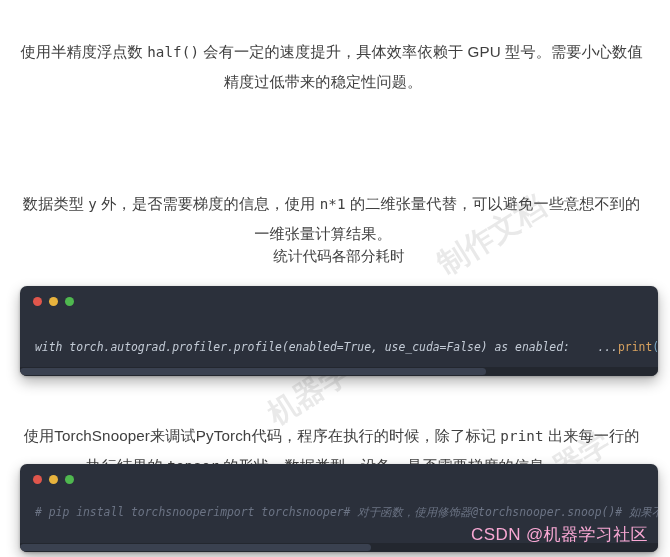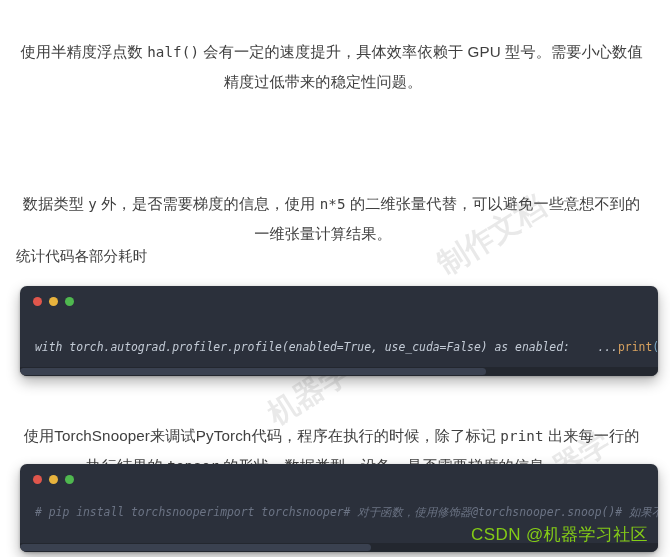--- a/index.html
+++ b/index.html
@@ -42,20 +42,21 @@
     color: #3f3f3f;
   }
 
   .heading {
     position: absolute;
     left: 16px;
     width: 646px;
     color: #3f3f3f;
     font-size: 14.6px;
     line-height: 22px;
+    text-align: center;
   }
 
   
   .code-card {
     position: absolute;
     background: #2b303b;
     border-radius: 7px;
     box-shadow: 0 6px 14px rgba(0,0,0,0.30), 0 1px 3px rgba(0,0,0,0.25);
     overflow: hidden;
   }
@@ -119,41 +120,41 @@
     white-space: nowrap;
     pointer-events: none;
     user-select: none;
   }
 
   .csdn-mark {
     position: absolute;
     right: 10px;
     bottom: 6px;
     font-size: 17px;
-    color: #84cc16;
+    color: #f9a8d4;
     letter-spacing: 0.4px;
     white-space: nowrap;
   }
 </style>
 </head>
 <body>
 
 <div class="page">
 
   <div class="wm" style="left:430px; top:250px;">制作文档</div>
   <div class="wm" style="left:260px; top:400px;">机器学习社区</div>
   <div class="wm" style="left:520px; top:470px;">机器学</div>
 
   <div class="para" style="top:8px;">
     <span>使用半精度浮点数 </span><span class="mono">half()</span><span> 会有一定的速度提升，具体效率依赖于 GPU 型号。需要小心数值精度过低带来的稳定性问题。</span>
   </div>
 
 
   <div class="para" style="top:160px;">
-    <span>数据类型 </span><span class="mono">y</span><span> 外，是否需要梯度的信息，使用 </span><span class="mono">n*5</span><span> 的二维张量代替，可以避免一些意想不到的一维张量计算结果。</span>
+    <span>数据类型 </span><span class="mono">y</span><span> 外，是否需要梯度的信息，使用 </span><span class="mono">n*1</span><span> 的二维张量代替，可以避免一些意想不到的一维张量计算结果。</span>
   </div>
 
   <div class="heading" style="top:245px;">统计代码各部分耗时</div>
 
   <div class="code-card" style="left:20px; top:286px; width:638px; height:90px;">
     <div class="dots">
       <span class="dot red"></span>
       <span class="dot yellow"></span>
       <span class="dot green"></span>
     </div>

